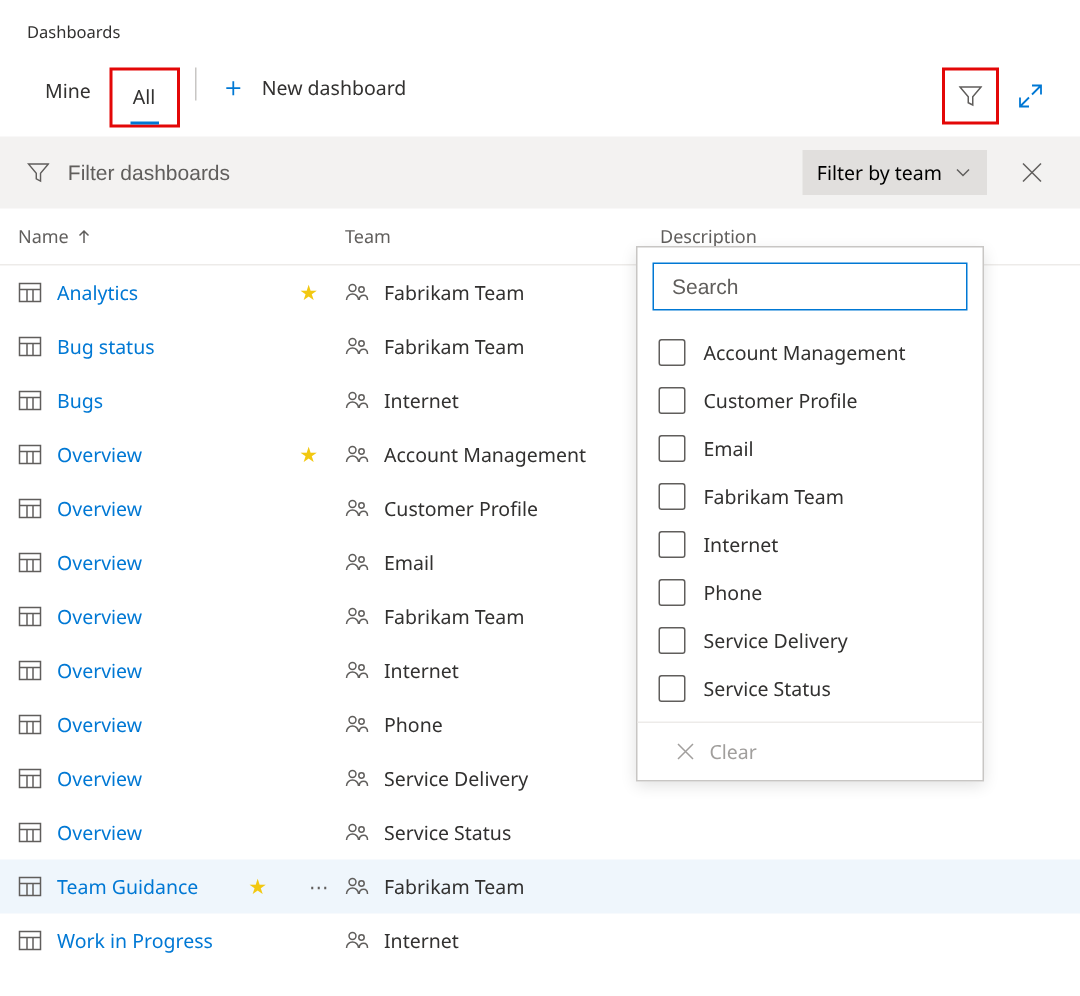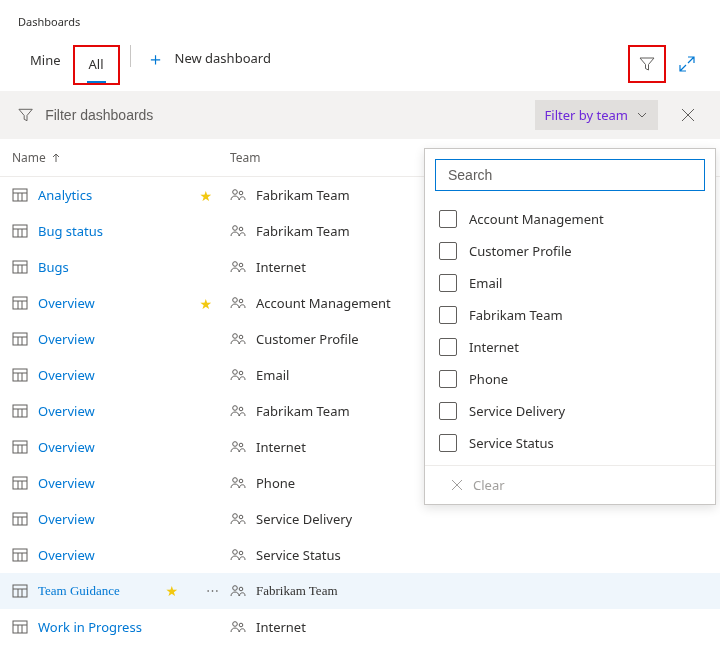--- a/index.html
+++ b/index.html
@@ -52,55 +52,55 @@
   .filter-input {
     flex: 1; display: flex; align-items: center; gap: 10px; color: #605e5c;
   }
   .filter-input input {
     border: none; background: transparent; outline: none;
     font-size: 14px; color: #323130; width: 100%;
   }
   .filter-input input::placeholder { color: #605e5c; }
   .filter-team {
     display: flex; align-items: center; gap: 8px;
-    background: #e1dfdd; padding: 6px 10px; color: #6d28d9; cursor: pointer;
+    background: #e1dfdd; padding: 6px 10px; color: #000000; cursor: pointer;
     font-size: 13px;
   }
   .close-x {
     width: 40px; height: 40px; display: flex; align-items: center; justify-content: center;
     cursor: pointer; color: #605e5c; font-size: 16px;
   }
   .col-headers {
     display: flex; padding: 10px 18px 10px 12px; color: #605e5c; font-size: 12px;
     border-bottom: 1px solid #edebe9;
     align-items: center;
   }
   .col-name { width: 218px; display: flex; align-items: center; gap: 6px; }
   .col-team { width: 210px; }
   .col-desc { flex: 1; }
   .row {
     display: flex; align-items: center; padding: 0 18px 0 12px;
     height: 36px;
   }
-  .row.selected { background: #eff6fc; font-family: Liberation Serif, serif; }
+  .row.selected { background: #eff6fc; }
   .cell-name {
     width: 218px; display: flex; align-items: center; gap: 10px;
   }
   .dash-link { color: #0078d4; cursor: pointer; }
   .star { color: #f2c811; font-size: 14px; margin-left: auto; margin-right: 18px; }
   .more-dots { color: #605e5c; letter-spacing: 1px; margin-right: 10px; cursor: pointer; }
   .cell-team {
     width: 210px; display: flex; align-items: center; gap: 10px; color: #323130;
   }
   .cell-desc { flex: 1; color: #323130; }
   .people-icon { color: #605e5c; flex-shrink: 0; }
 
   
   .dropdown {
-    position: absolute; top: 148px; left: 424px; width: 292px;
+    position: absolute; top: 164px; left: 424px; width: 232px;
     background: #fff; border: 1px solid #c8c6c4;
     box-shadow: 0 3px 10px rgba(0,0,0,0.12);
     z-index: 10;
   }
   .dd-search {
     margin: 10px; border: 1px solid #0078d4; height: 32px;
     display: flex; align-items: center; padding: 0 10px;
   }
   .dd-search input {
     border: none; outline: none; width: 100%; font-size: 14px;

